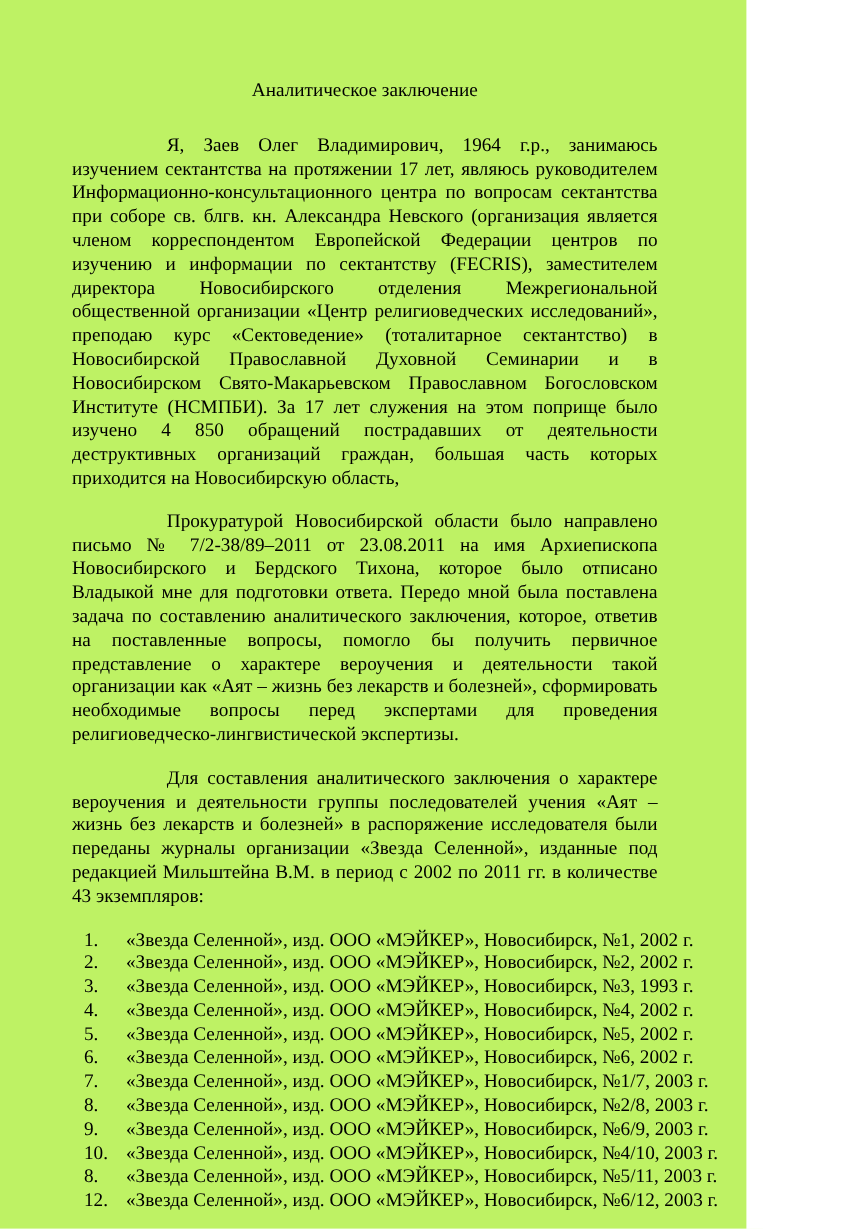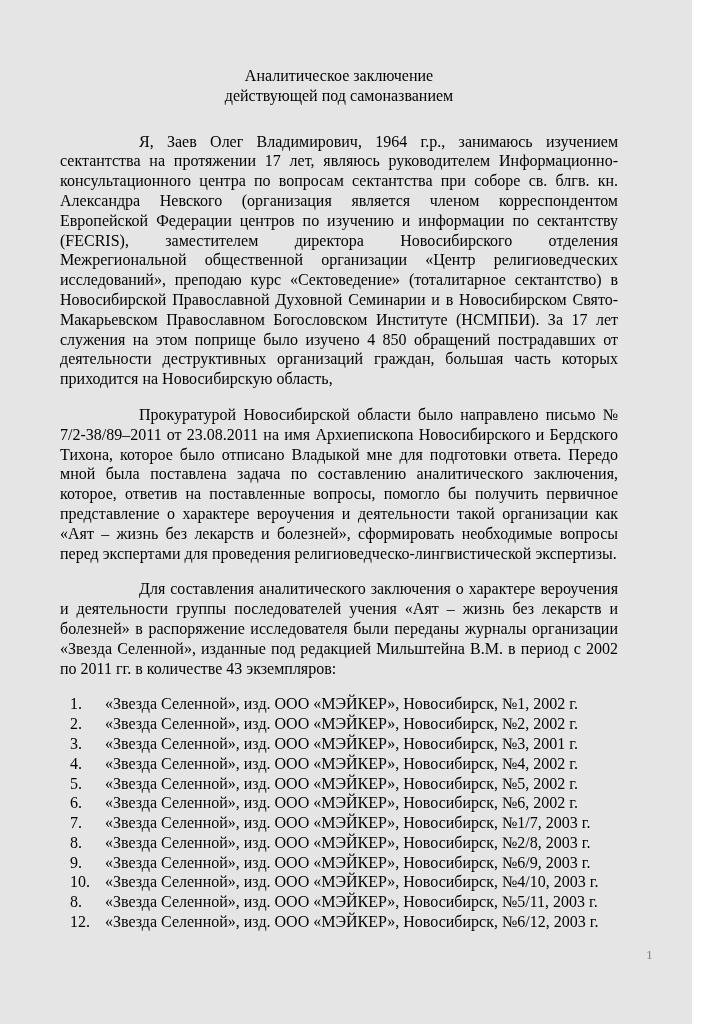--- a/index.html
+++ b/index.html
@@ -1,22 +1,22 @@
 <!DOCTYPE html>
 <html lang="ru"><head>
 <meta charset="utf-8">
 <style>
   html, body { margin: 0; padding: 0; background: #ffffff; }
   .page {
     position: relative;
-    width: 692px;
+    width: 622px;
     height: 1024px;
     box-sizing: border-box;
     padding: 66px 58px 0 44px;
-    background: #e5e5e5;
+    background: #bef264;
     color: #000000;
     font-family: "Liberation Serif", "DejaVu Serif", serif;
     font-size: 16px;
     line-height: 19.8px;
     overflow: hidden;
   }
   .title { margin: 0 0 26px 0; }
   .title p { margin: 0; text-align: center; }
   .para { margin: 16px; text-align: justify; text-indent: 79px; }
   .para-spaced { margin-top: 4px; }
@@ -33,39 +33,38 @@
     color: #7f7f7f;
   }
 </style>
 </head>
 <body>
 
 <div class="page">
 
   <header class="title">
     <p>Аналитическое заключение</p>
-    <p>действующей под самоназванием</p>
   </header>
 
   <p class="para">Я, Заев Олег Владимирович, 1964 г.р., занимаюсь изучением сектантства на протяжении 17 лет, являюсь руководителем Информационно-консультационного центра по вопросам сектантства при соборе св. блгв. кн. Александра Невского (организация является членом корреспондентом Европейской Федерации центров по изучению и информации по сектантству (FECRIS), заместителем директора Новосибирского отделения Межрегиональной общественной организации «Центр религиоведческих исследований», преподаю курс «Сектоведение» (тоталитарное сектантство) в Новосибирской Православной Духовной Семинарии и в Новосибирском Свято-Макарьевском Православном Богословском Институте (НСМПБИ). За 17 лет служения на этом поприще было изучено 4&nbsp;850 обращений пострадавших от деятельности деструктивных организаций граждан, большая часть которых приходится на Новосибирскую область,</p>
   <p class="para">Прокуратурой Новосибирской области было направлено письмо № 7/2-38/89–2011 от 23.08.2011 на имя Архиепископа Новосибирского и Бердского Тихона, которое было отписано Владыкой мне для подготовки ответа. Передо мной была поставлена задача по составлению аналитического заключения, которое, ответив на поставленные вопросы, помогло бы получить первичное представление о характере вероучения и деятельности такой организации как «Аят – жизнь без лекарств и болезней», сформировать необходимые вопросы перед экспертами для проведения религиоведческо-лингвистической экспертизы.</p>
   <p class="para para-spaced">Для составления аналитического заключения о характере вероучения и деятельности группы последователей учения «Аят – жизнь без лекарств и болезней» в распоряжение исследователя были переданы журналы организации «Звезда Селенной», изданные под редакцией Мильштейна В.М. в период с 2002 по 2011 гг. в количестве 43 экземпляров:</p>
 
   <div class="journal-list">
     <div class="journal-item">
       <span class="num">1.</span>
       <span class="txt">«Звезда Селенной», изд. ООО «МЭЙКЕР», Новосибирск, №1, 2002 г.</span>
     </div>
     <div class="journal-item">
       <span class="num">2.</span>
       <span class="txt">«Звезда Селенной», изд. ООО «МЭЙКЕР», Новосибирск, №2, 2002 г.</span>
     </div>
     <div class="journal-item">
       <span class="num">3.</span>
-      <span class="txt">«Звезда Селенной», изд. ООО «МЭЙКЕР», Новосибирск, №3, 2001 г.</span>
+      <span class="txt">«Звезда Селенной», изд. ООО «МЭЙКЕР», Новосибирск, №3, 1993 г.</span>
     </div>
     <div class="journal-item">
       <span class="num">4.</span>
       <span class="txt">«Звезда Селенной», изд. ООО «МЭЙКЕР», Новосибирск, №4, 2002 г.</span>
     </div>
     <div class="journal-item">
       <span class="num">5.</span>
       <span class="txt">«Звезда Селенной», изд. ООО «МЭЙКЕР», Новосибирск, №5, 2002 г.</span>
     </div>
     <div class="journal-item">

